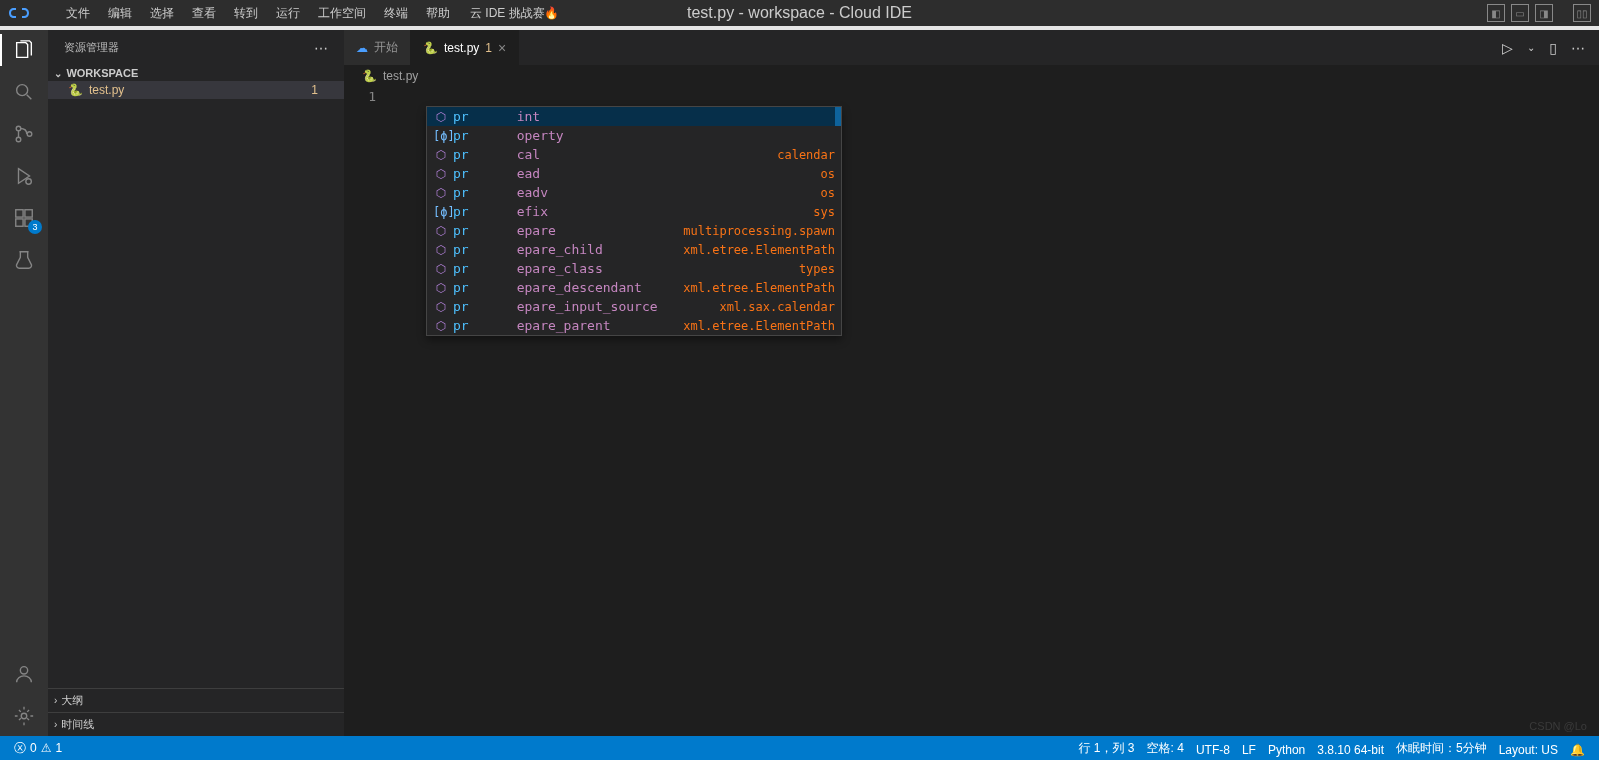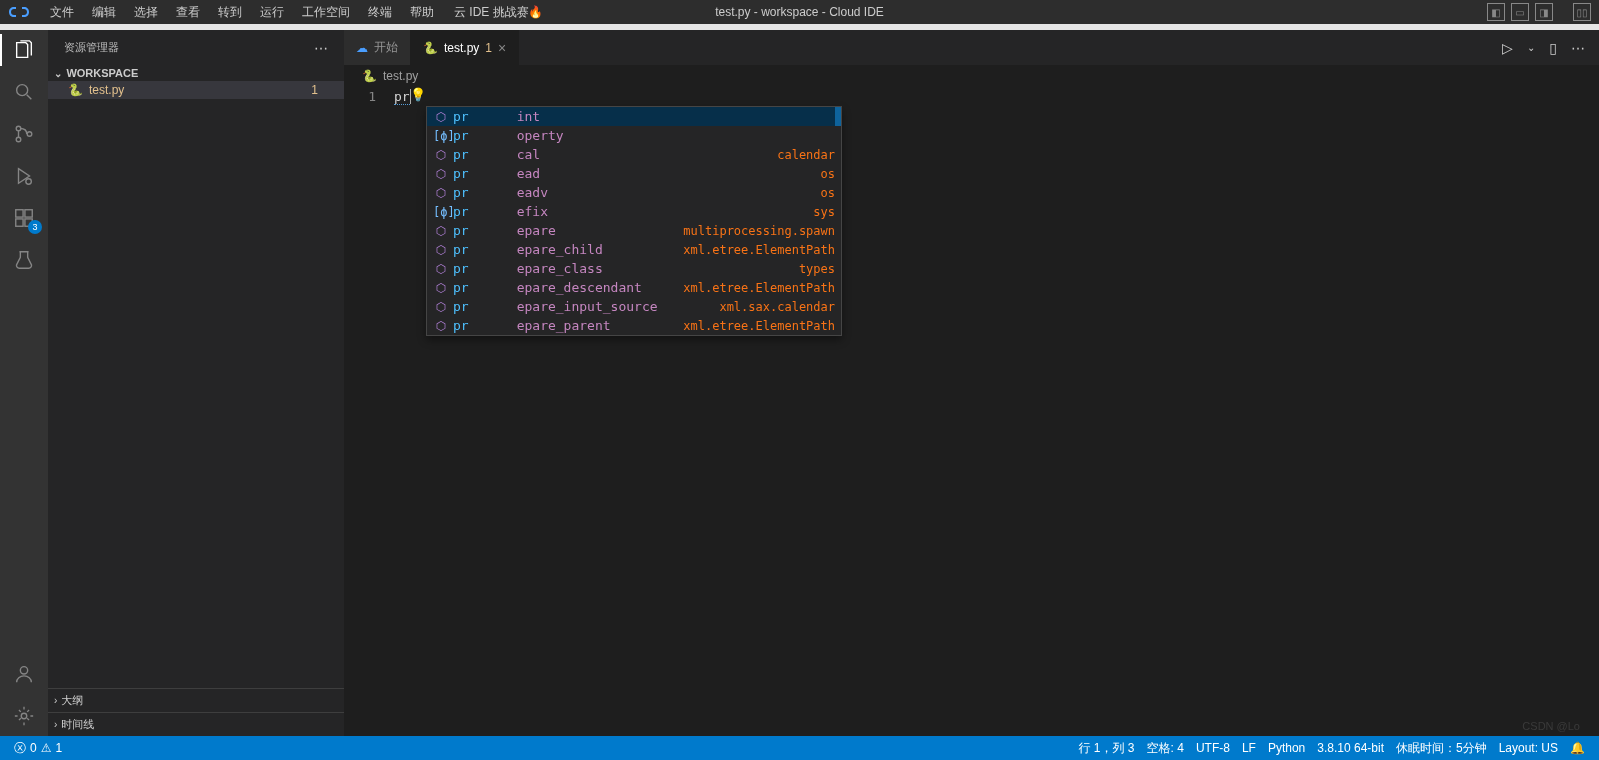--- a/index.html
+++ b/index.html
@@ -1,22 +1,22 @@
 <!DOCTYPE html>
 <html><head>
 <meta charset="utf-8">
 <style>
 * { margin:0; padding:0; box-sizing:border-box; }
 body { font-family: -apple-system, "Segoe UI", sans-serif; font-size:12px; background:#1e1e1e; color:#ccc; width:1599px; height:760px; overflow:hidden; position:relative; }
-.titlebar { height:30px; background:#2d2d2d; display:flex; align-items:center; padding:0 8px; border-bottom:6px solid #e5e5e5; }
+.titlebar { height:30px; background:#2d2d2d; display:flex; align-items:center; padding:0 8px; border-bottom:4px solid #e5e5e5;gap:16px; }
 .logo { color:#4a9eff; font-size:16px; margin-right:12px; }
 .menus { display:flex; gap:2px; }
 .menu { padding:4px 8px; cursor:pointer; color:#ccc; font-size:12px; }
 .flame { margin-left:2px; }
-.title-center { position:absolute; left:50%; transform:translateX(-50%); color:#ccc; font-size:12px; }
+.title-center { position:absolute; left:50%; transform:translateX(-50%); color:#ccc; font-size:16px; }
 .title-icons { margin-left:auto; display:flex; gap:6px; }
 .ticon { width:18px; height:18px; display:flex; align-items:center; justify-content:center; border:1px solid #888; font-size:10px; cursor:pointer; color:#888; }
 .main { display:flex; height:706px; }
 .activitybar { width:48px; background:#333; display:flex; flex-direction:column; align-items:center; padding-top:8px; gap:18px; }
 .abar-icon { width:24px; height:24px; display:flex; align-items:center; justify-content:center; color:#858585; cursor:pointer; font-size:18px; position:relative; }
 .abar-icon.active { color:#fff; }
 .abar-icon.active::before { content:''; position:absolute; left:-12px; top:-4px; width:2px; height:32px; background:#fff; }
 .badge { position:absolute; bottom:-4px; right:-6px; background:#007acc; color:#fff; font-size:9px; border-radius:8px; min-width:14px; height:14px; display:flex; align-items:center; justify-content:center; padding:0 3px; }
 .abar-bottom { margin-top:auto; margin-bottom:8px; display:flex; flex-direction:column; gap:18px; align-items:center; }
 .sidebar { width:296px; background:#252526; display:flex; flex-direction:column; }
@@ -49,22 +49,22 @@
 .srow { display:flex; align-items:center; height:19px; padding:0 6px; cursor:pointer; }
 .srow.sel { background:#062f4a; }
 .sbar { position:absolute; right:0; top:0; width:6px; height:19px; background:#0e639c; }
 .sicon { width:16px; text-align:center; color:#b180d7; font-size:12px; margin-right:4px; }
 .sicon.var { color:#75beff; }
 .match { color:#4fc1ff; }
 .rest { color:#c586c0;margin-left:48px; }
 .detail { margin-left:auto; color:#f97316; font-size:12px; }
 .statusbar { height:24px; background:#007acc; display:flex; align-items:center; color:#fff; font-size:12px; padding:0 8px; }
 .sitem { padding:0 6px; cursor:pointer; display:flex; align-items:center; gap:4px; }
-.sright { margin-left:auto; display:flex; }
-.watermark { position:absolute; right:19px; bottom:28px; color:#555; font-size:11px; opacity:0.5; }
+.sright { margin-left:auto; display:flex;align-items:flex-end; }
+.watermark { position:absolute; right:12px; bottom:28px; color:#555; font-size:11px; opacity:0.5; }
 svg { display:block; }
 </style>
 </head>
 <body>
 
 <div class="titlebar">
   <span class="logo">
     <svg width="22" height="14" viewBox="0 0 22 14">
         <path d="M6 2C3 2 1 4 1 7s2 5 5 5h2V10H6c-1.7 0-3-1.3-3-3s1.3-3 3-3h2V2H6zm10 0h-2v2h2c1.7 0 3 1.3 3 3s-1.3 3-3 3h-2v2h2c3 0 5-2 5-5s-2-5-5-5z" fill="#4a9eff"></path>
       </svg>
@@ -193,23 +193,20 @@
         <span class="tab-act">▯</span>
         <span class="tab-act">⋯</span>
       </div>
     </div>
     <div class="breadcrumb">
       <span style="color:#4a9eff">🐍</span>
       <span>test.py</span>
     </div>
     <div class="code-area">
       <div class="gutter">1</div>
-      <div class="code-line">
-        <span class="typed-pr">pr</span><span class="cursor"></span><span class="bulb">💡</span>
-      </div>
     </div>
   </div>
 </div>
 
 <div class="suggest" id="suggest-box">
   <div class="sbar"></div>
 <div class="srow sel">
       <span class="sicon">⬡</span>
       <span class="match">pr</span>
       <span class="rest">int</span>

